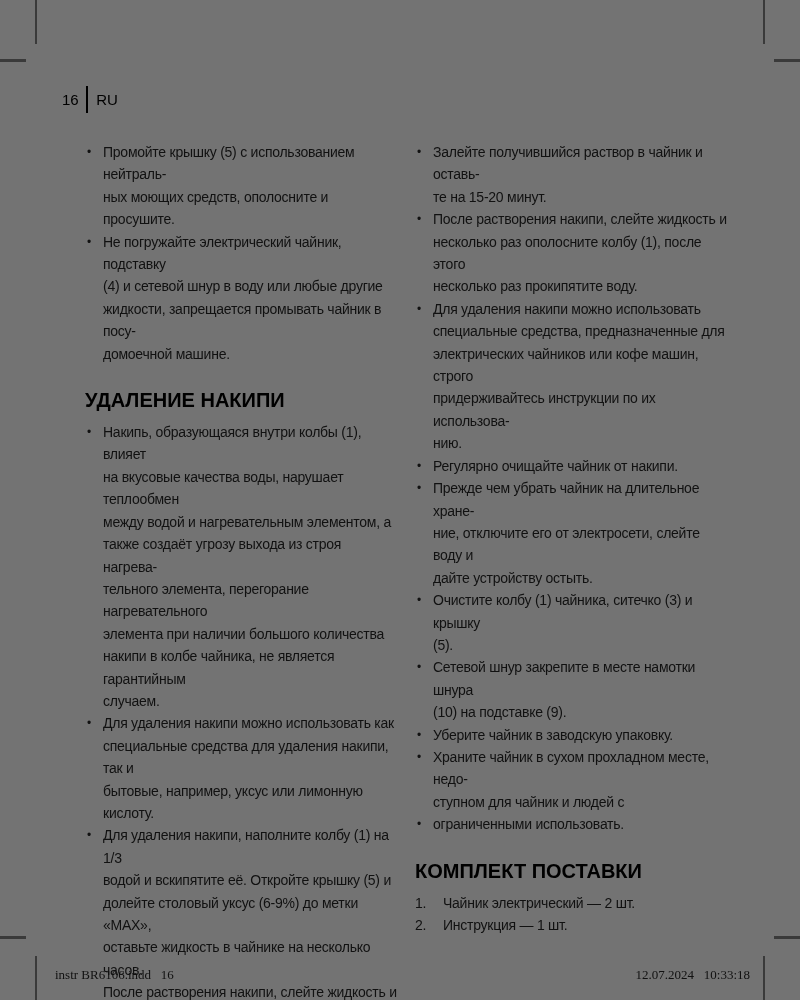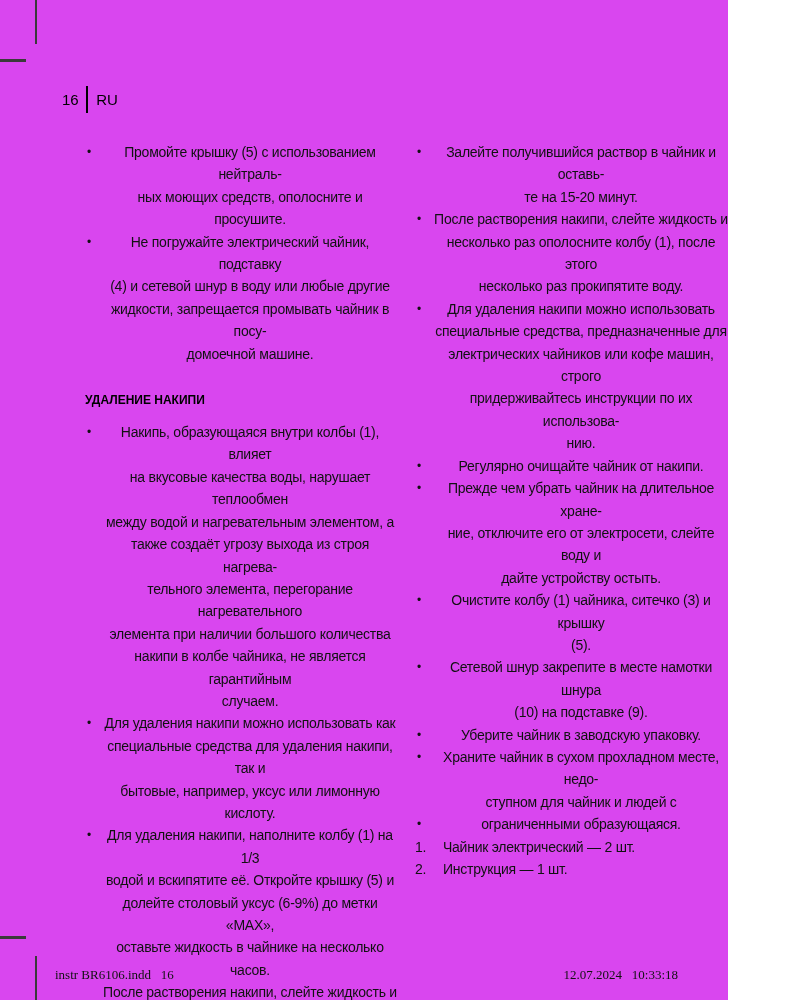--- a/index.html
+++ b/index.html
@@ -1,21 +1,21 @@
 <!DOCTYPE html>
 <html><head>
 <meta charset="utf-8">
 <style>
   * { margin: 0; padding: 0; box-sizing: border-box; }
   html, body { background: #ffffff; }
   .page {
     position: relative;
-    width: 728px;
+    width: 800px;
     height: 1000px;
-    background: #d946ef;
+    background: #737373;
     font-family: "Liberation Sans", sans-serif;
     color: #111;
     overflow: hidden;
   }
   
   .crop { position: absolute; background: #3a3a3a; }
   .crop.v { width: 2px; height: 44px; }
   .crop.h { width: 26px; height: 3px; }
   .cm-tl-v { left: 35px; top: 0; }
   .cm-tl-h { left: 0; top: 59px; }
@@ -47,41 +47,40 @@
     position: absolute;
     top: 141px;
     font-size: 14px;
     line-height: 22.4px;
     letter-spacing: -0.25px;
   }
   .col-left  { left: 85px;  width: 312px; }
   .col-right { left: 415px; width: 314px; }
 
   .section-title {
-    font-size: 12px;
+    font-size: 20px;
     font-weight: bold;
     letter-spacing: 0;
     color: #000;
     margin: 25px 0 11px 0;
     line-height: 20px;
   }
   .bullet {
     display: flex;
     align-items: flex-start;
   }
   .bullet .marker {
     flex: 0 0 18px;
     font-size: 12px;
     line-height: 22.4px;
     padding-left: 2px;
   }
   .bullet .text {
     flex: 1;
     white-space: pre-line;
-    text-align: center;
   }
   .num-item {
     display: flex;
     align-items: flex-start;
   }
   .num-item .num {
     flex: 0 0 28px;
   }
   .num-item .text {
     flex: 1;
@@ -212,23 +211,24 @@
       <span class="marker">•</span>
       <span class="text">Уберите чайник в заводскую упаковку.</span>
     </div>
     <div class="bullet">
       <span class="marker">•</span>
       <span class="text">Храните чайник в сухом прохладном месте, недо-
 ступном для чайник и людей с</span>
     </div>
     <div class="bullet">
       <span class="marker">•</span>
-      <span class="text">ограниченными образующаяся.</span>
-    </div>
-
+      <span class="text">ограниченными использовать.</span>
+    </div>
+
+    <div class="section-title">КОМПЛЕКТ ПОСТАВКИ</div>
 
     <div class="num-item">
       <span class="num">1.</span>
       <span class="text">Чайник электрический — 2 шт.</span>
     </div>
     <div class="num-item">
       <span class="num">2.</span>
       <span class="text">Инструкция — 1 шт.</span>
     </div>
   </div>

